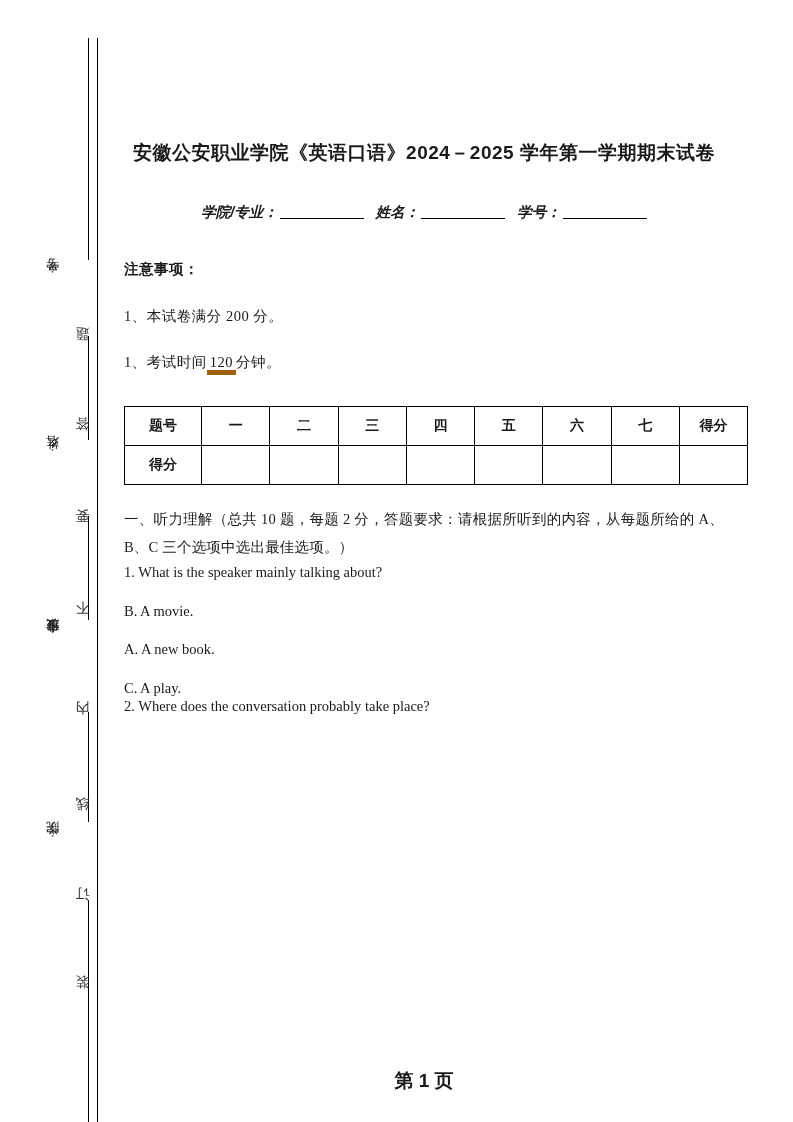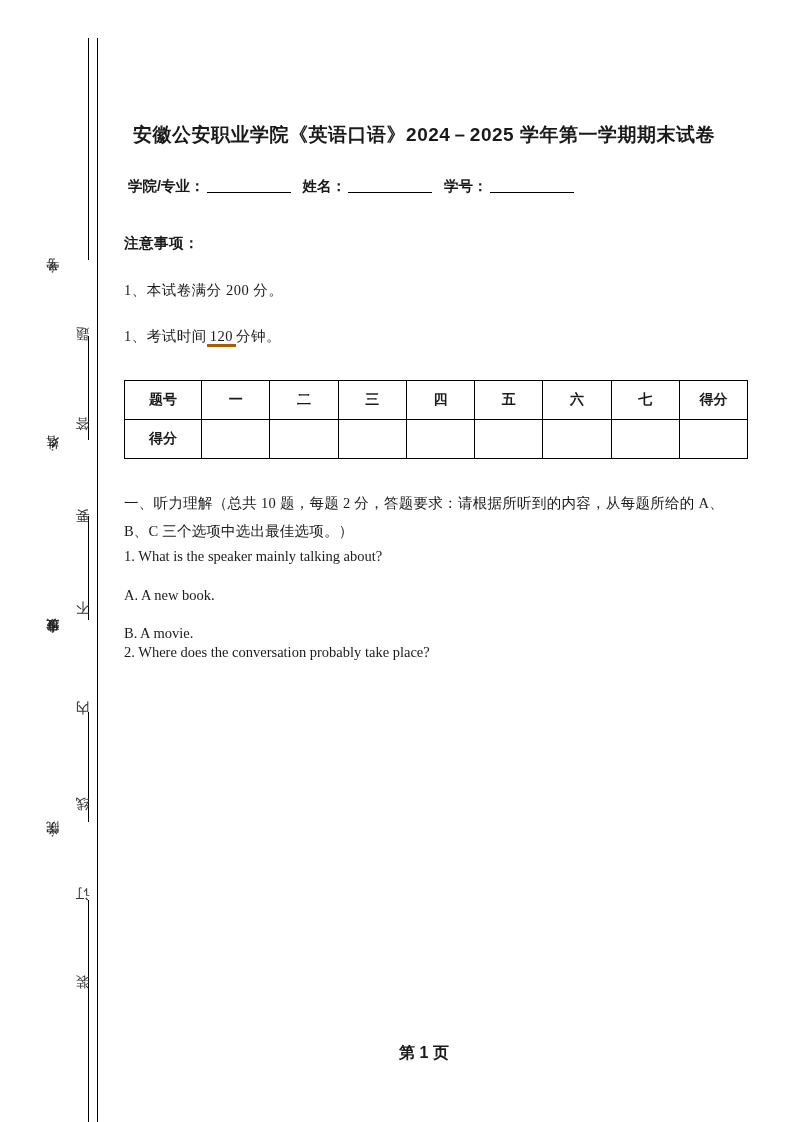--- a/index.html
+++ b/index.html
@@ -66,60 +66,62 @@
     font-size: 14px;
     color: #333;
     writing-mode: vertical-rl;
     transform: rotate(180deg);
   }
 
   
   #page-body {
     position: absolute;
     left: 124px;
-    top: 0;
+    top: 18px;
     width: 600px;
   }
 
   #exam-title {
     margin: 0;
     padding-top: 118px;
     font-size: 19px;
     font-weight: bold;
     line-height: 1.75;
     text-align: center;
     letter-spacing: 0.5px;
     font-family: "Liberation Sans", "DejaVu Sans", sans-serif;
   }
 
   #student-info {
-    margin-top: 26px;
+    margin-top: 34px;
+    text-align: center;
     font-size: 14.5px;
     font-weight: bold;
     white-space: nowrap;
     font-family: "Liberation Sans", "DejaVu Sans", sans-serif;
+    font-style: italic;
   }
   #student-info .info-item { margin: 0 4px; }
   .blank-line {
     display: inline-block;
     border-bottom: 1px solid #000;
     width: 84px;
     vertical-align: -2px;
     margin-left: 2px;
   }
 
   .notice-line {
     font-size: 14.5px;
     line-height: 1;
     margin-top: 32px;
     letter-spacing: 0.5px;
   }
   #notice-heading { margin-top: 40px; font-weight: bold; }
   .u-val {
-    border-bottom: 3px solid #a16207;
+    border-bottom: 5px solid #a16207;
     padding: 0 3px;
   }
 
   
   #score-table {
     margin-top: 36px;
     border-collapse: collapse;
     width: 624px;
     table-layout: fixed;
   }
@@ -129,45 +131,45 @@
     text-align: center;
     vertical-align: middle;
     font-size: 14px;
     font-weight: bold;
     font-family: "Liberation Sans", "DejaVu Sans", sans-serif;
   }
   #score-table td.rowhead { width: 74px; }
 
   
   #section-heading {
-    margin-top: 30px;
+    margin-top: 20px;
     font-size: 14.5px;
     line-height: 1.95;
     text-align: justify;
     letter-spacing: 0.2px;
   }
   .question-text {
     margin-top: 4px;
     font-size: 14.5px;
     line-height: 1;
   }
   .option-text {
     margin-top: 24px;
     font-size: 14.5px;
     line-height: 1;
   }
 
   
   #page-footer {
     position: absolute;
     left: 124px;
-    top: 1043px;
+    top: 1068px;
     width: 600px;
     text-align: center;
-    font-size: 16px;
+    font-size: 19px;
     font-weight: bold;
     font-family: "Liberation Sans", "DejaVu Sans", sans-serif;
   }
 </style>
 </head>
 <body>
 
 <div id="seal-margin">
 
   <div class="seal-rule" id="seal-rule-outer"></div>
@@ -234,20 +236,21 @@
         <td></td>
         <td></td>
         <td></td>
       </tr>
     </tbody>
   </table>
 
   <div id="section-heading">一、听力理解（总共 10 题，每题 2 分，答题要求：请根据所听到的内容，从每题所给的 A、B、C 三个选项中选出最佳选项。）</div>
 
   <div class="question-text">1. What is the speaker mainly talking about?</div>
+  <div class="option-text">B. A movie.</div>
   <div class="option-text">A. A new book.</div>
-  <div class="option-text">B. A movie.</div>
+  <div class="option-text">C. A play.</div>
 
   <div class="question-text">2. Where does the conversation probably take place?</div>
 
 </div>
 
 <div id="page-footer">第 1 页</div>
 
 </body></html>

